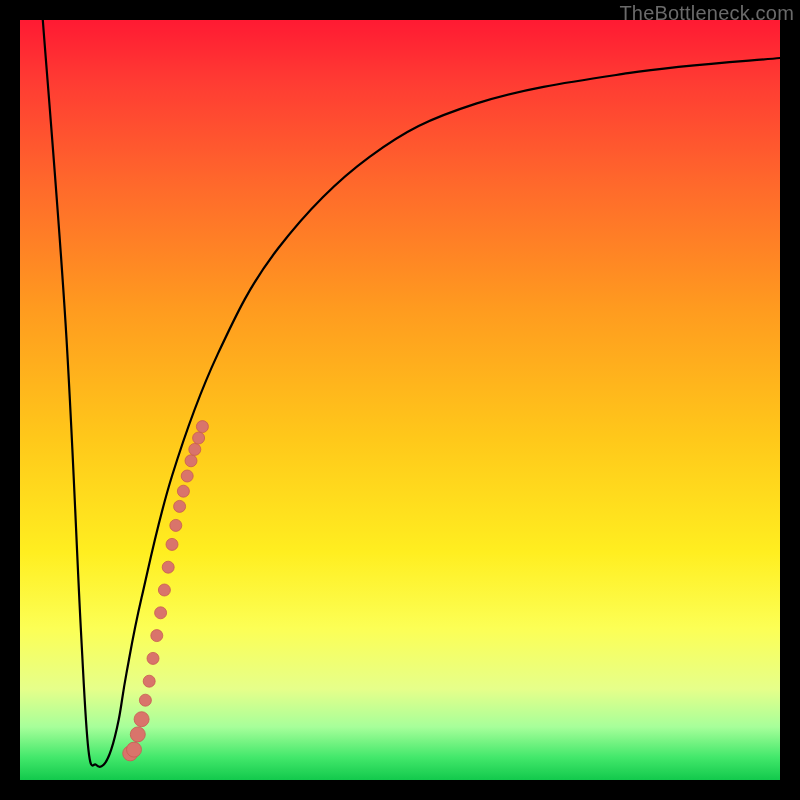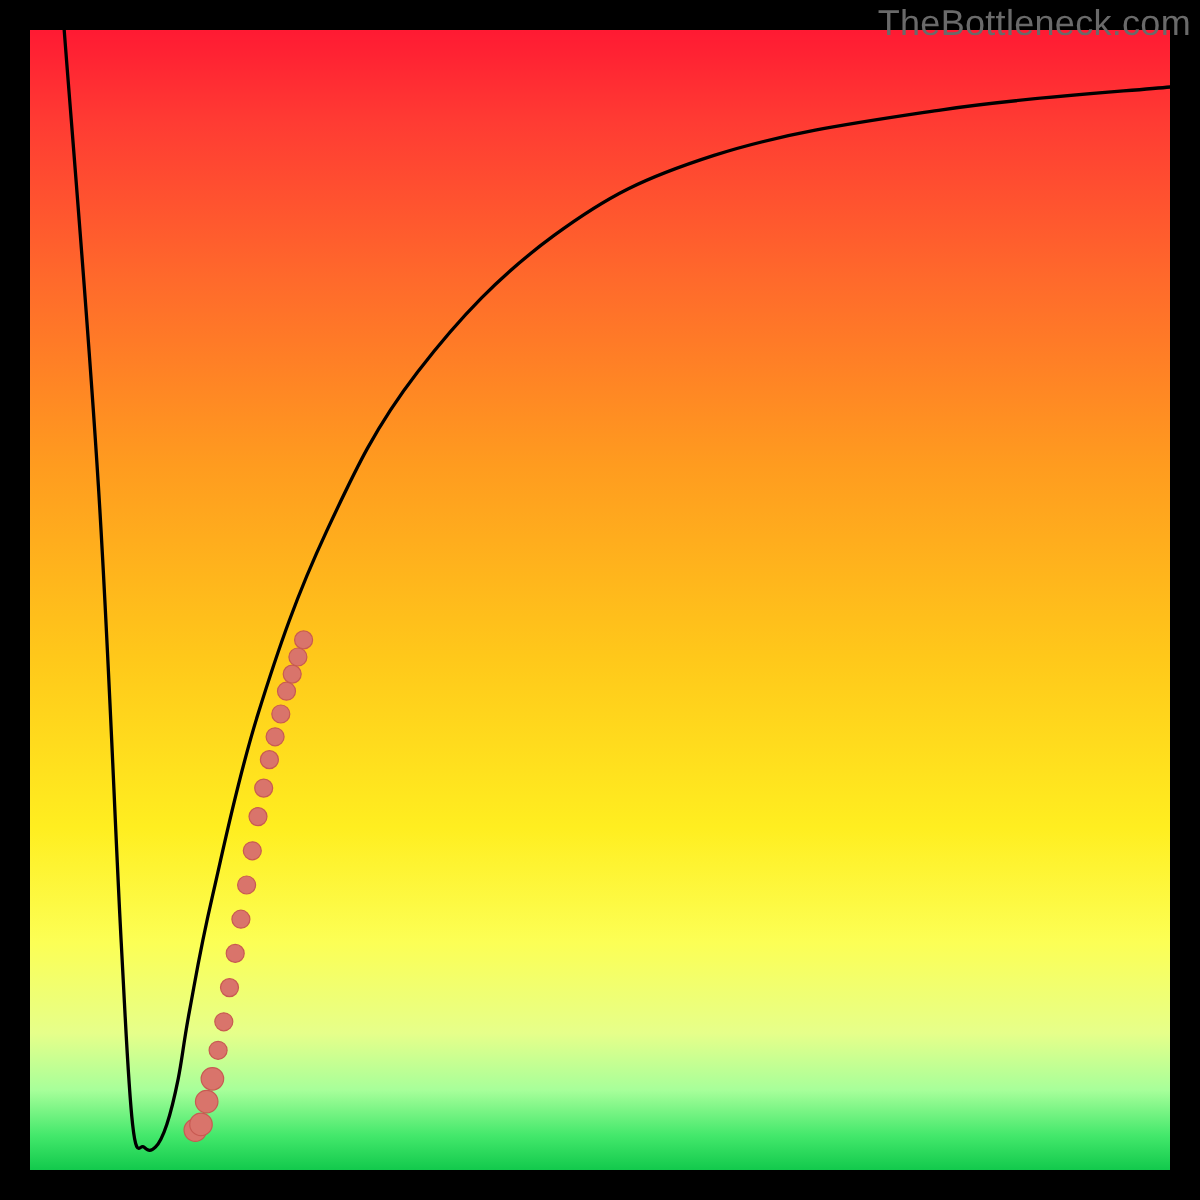--- a/index.html
+++ b/index.html
@@ -42,21 +42,21 @@
       #a7ff9a 93%,
       #43e86b 97%,
       #12c94c 100%
     );
   }
   .watermark {
     position: absolute;
     top: 2px;
     right: 6px;
     color: #6a6a6a;
-    font-size: 24px;
+    font-size: 20px;
     font-weight: 500;
     letter-spacing: 0.2px;
     user-select: none;
   }
   svg.curve {
     position: absolute;
     left: 20px;
     top: 20px;
     width: 760px;
     height: 760px;

